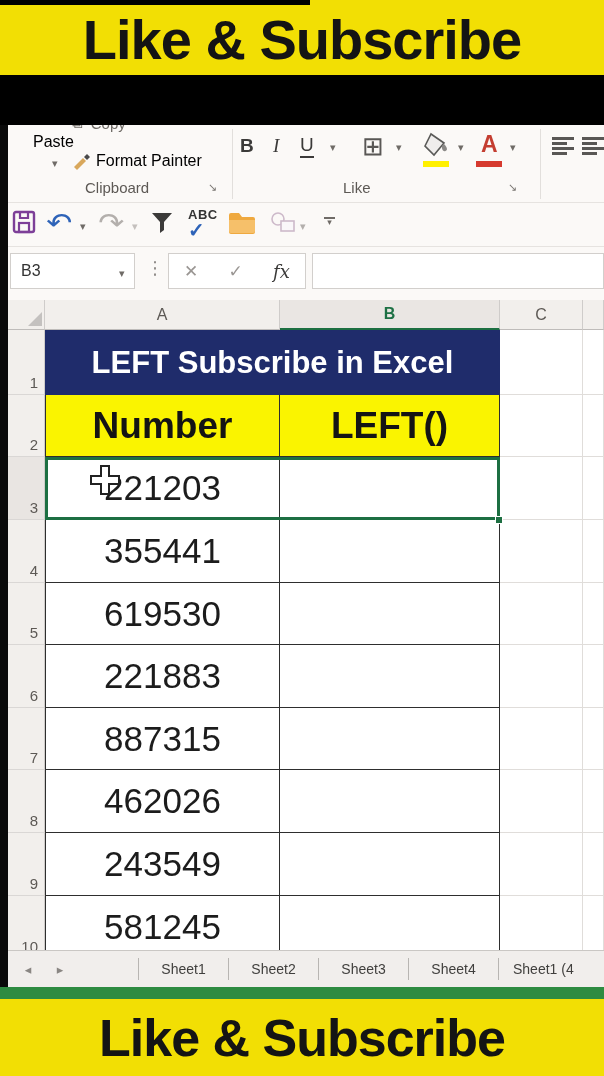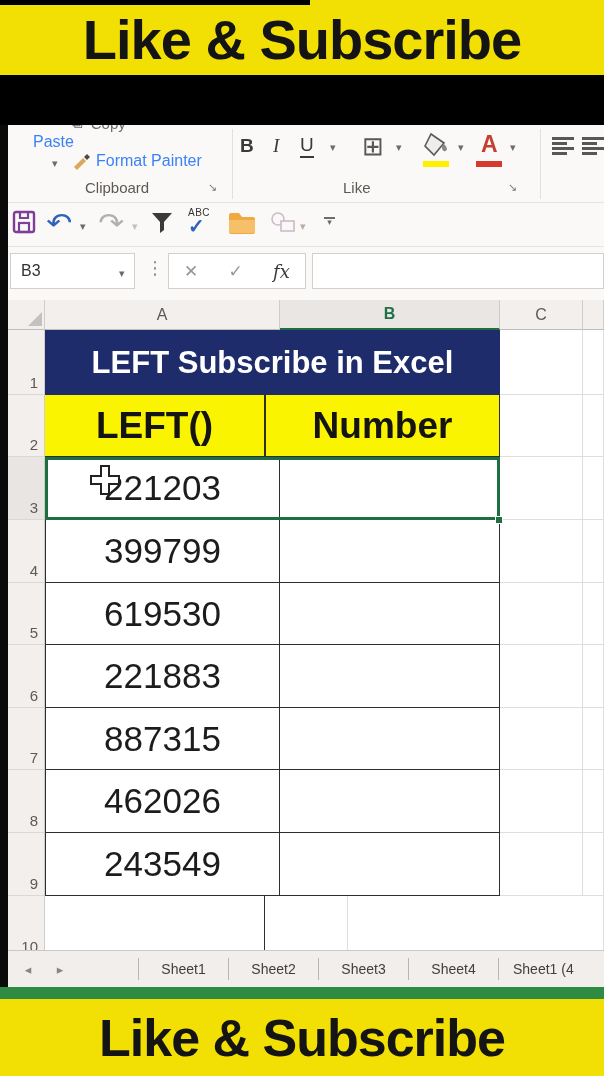--- a/index.html
+++ b/index.html
@@ -18,21 +18,21 @@
   #bottom-banner { position:absolute; left:0; top:999px; width:604px; height:77px; background:#F2DF04;
     display:flex; align-items:center; justify-content:center; }
   #bottom-banner .txt { font-size:52px; font-weight:bold; color:#141414; letter-spacing:-1px; }
   #green-bar { position:absolute; left:0; top:987px; width:604px; height:12px; background:#2E8B41; }
 
   
   #excel { position:absolute; left:0; top:125px; width:604px; height:825px; background:#FBF9F7; overflow:hidden; }
   #left-strip { position:absolute; left:0; top:125px; width:8px; height:862px; background:#0a0a0a; z-index:50; }
 
   
-  .rib-label { position:absolute; color:#3b82f6; font-size:16px; }
+  .rib-label { position:absolute; color:#000000; font-size:16px; }
   .grp-label { position:absolute; color:#5d5955; font-size:15px; }
   .caret { color:#6f6b67; font-size:11px; position:absolute; }
   .vdiv { position:absolute; width:1px; background:#e2dfdc; }
   .launcher { position:absolute; font-size:11px; color:#7a7672; }
   #copy-frag { position:absolute; left:72px; top:0; width:120px; height:11px; overflow:hidden; color:#6f6b67; font-size:15px; }
   #copy-frag .inner { position:relative; top:-11px; display:flex; gap:8px; align-items:center;}
   #ribbon-sep { position:absolute; left:0; top:77px; width:604px; height:1px; background:#e6e3e0; }
   #qat-sep { position:absolute; left:0; top:121px; width:604px; height:1px; background:#e6e3e0; }
 
   .fmt-btn { position:absolute; font-size:19px; color:#3b3a39; }
@@ -162,21 +162,21 @@
       <rect x="7" y="13" width="10" height="9" fill="none" stroke="#7D3F98" stroke-width="2.2"></rect>
     </svg>
     <div style="position:absolute; left:48px; top:82px; font-size:27px; color:#2E63B8; transform:scaleX(1.15);">↶</div>
     <div class="caret" style="left:80px; top:95px;">▾</div>
     <div style="position:absolute; left:100px; top:82px; font-size:27px; color:#b3afac; transform:scaleX(1.15);">↷</div>
     <div class="caret" style="left:132px; top:95px; color:#c4c0bd;">▾</div>
     <svg style="position:absolute; left:150px; top:86px;" width="24" height="24" viewBox="0 0 24 24">
       <path d="M2 2 h20 l-8 9 v8 l-4 3 v-11 z" fill="#3b3a39"></path>
     </svg>
     <div style="position:absolute; left:188px; top:82px;">
-      <div style="font-size:10px; font-weight:normal; color:#333; letter-spacing:0.5px;">ABC</div>
+      <div style="font-size:13px; font-weight:bold; color:#333; letter-spacing:0.5px;">ABC</div>
       <div style="font-size:20px; font-weight:bold; color:#2E63B8; margin-top:-4px;">✓</div>
     </div>
     <svg style="position:absolute; left:228px; top:86px;" width="28" height="24" viewBox="0 0 28 24">
       <path d="M1 4 a2 2 0 0 1 2-2 h8 l3 4 h11 a2 2 0 0 1 2 2 v13 a2 2 0 0 1-2 2 h-22 a2 2 0 0 1-2-2 z" fill="#EFA93F"></path>
       <path d="M1 9 h26 v11 a2 2 0 0 1-2 2 h-22 a2 2 0 0 1-2-2 z" fill="#F6C06A"></path>
     </svg>
     <svg style="position:absolute; left:270px; top:86px;" width="26" height="22" viewBox="0 0 26 22">
       <circle cx="8" cy="8" r="6" fill="none" stroke="#cdbaca" stroke-width="1.6"></circle>
       <rect x="11" y="10" width="13" height="10" fill="#faf7f9" stroke="#cdbaca" stroke-width="1.6"></rect>
     </svg>
@@ -215,43 +215,43 @@
         <div class="rh">1</div>
         <div class="cell" style="width:455px; background:#1F2C6B; flex-shrink:0;">
           <span style="color:#fff; font-weight:bold; font-size:31px;">LEFT Subscribe in Excel</span>
         </div>
         <div class="cell cc lite"></div>
         <div class="cell cd lite"></div>
       </div>
 
       <div class="grow" style="height:62px;">
         <div class="rh">2</div>
+        <div class="cell ca tbl tbl-l" style="background:#FAF400;">
+          <span style="font-weight:bold; font-size:37px; color:#141414;">Number</span>
+        </div>
         <div class="cell cb tbl" style="background:#FAF400;">
           <span style="font-weight:bold; font-size:37px; color:#141414;">LEFT()</span>
         </div>
-        <div class="cell ca tbl tbl-l" style="background:#FAF400;">
-          <span style="font-weight:bold; font-size:37px; color:#141414;">Number</span>
-        </div>
         <div class="cell cc lite"></div>
         <div class="cell cd lite"></div>
       </div>
 
       <div class="grow" style="height:63px;">
         <div class="rh" id="row3-hdr">3</div>
         <div class="cell ca tbl tbl-l">
             <span class="num">221203</span>
           </div>
         <div class="cell cb tbl"></div>
         <div class="cell cc lite"></div>
         <div class="cell cd lite"></div>
       </div>
       <div class="grow" style="height:63px;">
         <div class="rh">4</div>
         <div class="cell ca tbl tbl-l">
-            <span class="num">399799</span>
+            <span class="num">355441</span>
           </div>
         <div class="cell cb tbl"></div>
         <div class="cell cc lite"></div>
         <div class="cell cd lite"></div>
       </div>
       <div class="grow" style="height:62px;">
         <div class="rh">5</div>
         <div class="cell ca tbl tbl-l">
             <span class="num">619530</span>
           </div>
@@ -290,20 +290,23 @@
         <div class="rh">9</div>
         <div class="cell ca tbl tbl-l">
             <span class="num">243549</span>
           </div>
         <div class="cell cb tbl"></div>
         <div class="cell cc lite"></div>
         <div class="cell cd lite"></div>
       </div>
       <div class="grow" style="height:63px;">
         <div class="rh">10</div>
+        <div class="cell ca tbl tbl-l">
+            <span class="num">581245</span>
+          </div>
         <div class="cell cb tbl"></div>
         <div class="cell cc lite"></div>
         <div class="cell cd lite"></div>
       </div>
 
       <div id="sel-box"></div>
       <div id="fill-handle"></div>
       <svg id="cell-cursor" width="34" height="34" viewBox="0 0 34 34">
         <path d="M13 3 h8 v10 h10 v8 h-10 v10 h-8 v-10 H3 v-8 h10 z" fill="#ffffff" stroke="#222" stroke-width="2"></path>
       </svg>

